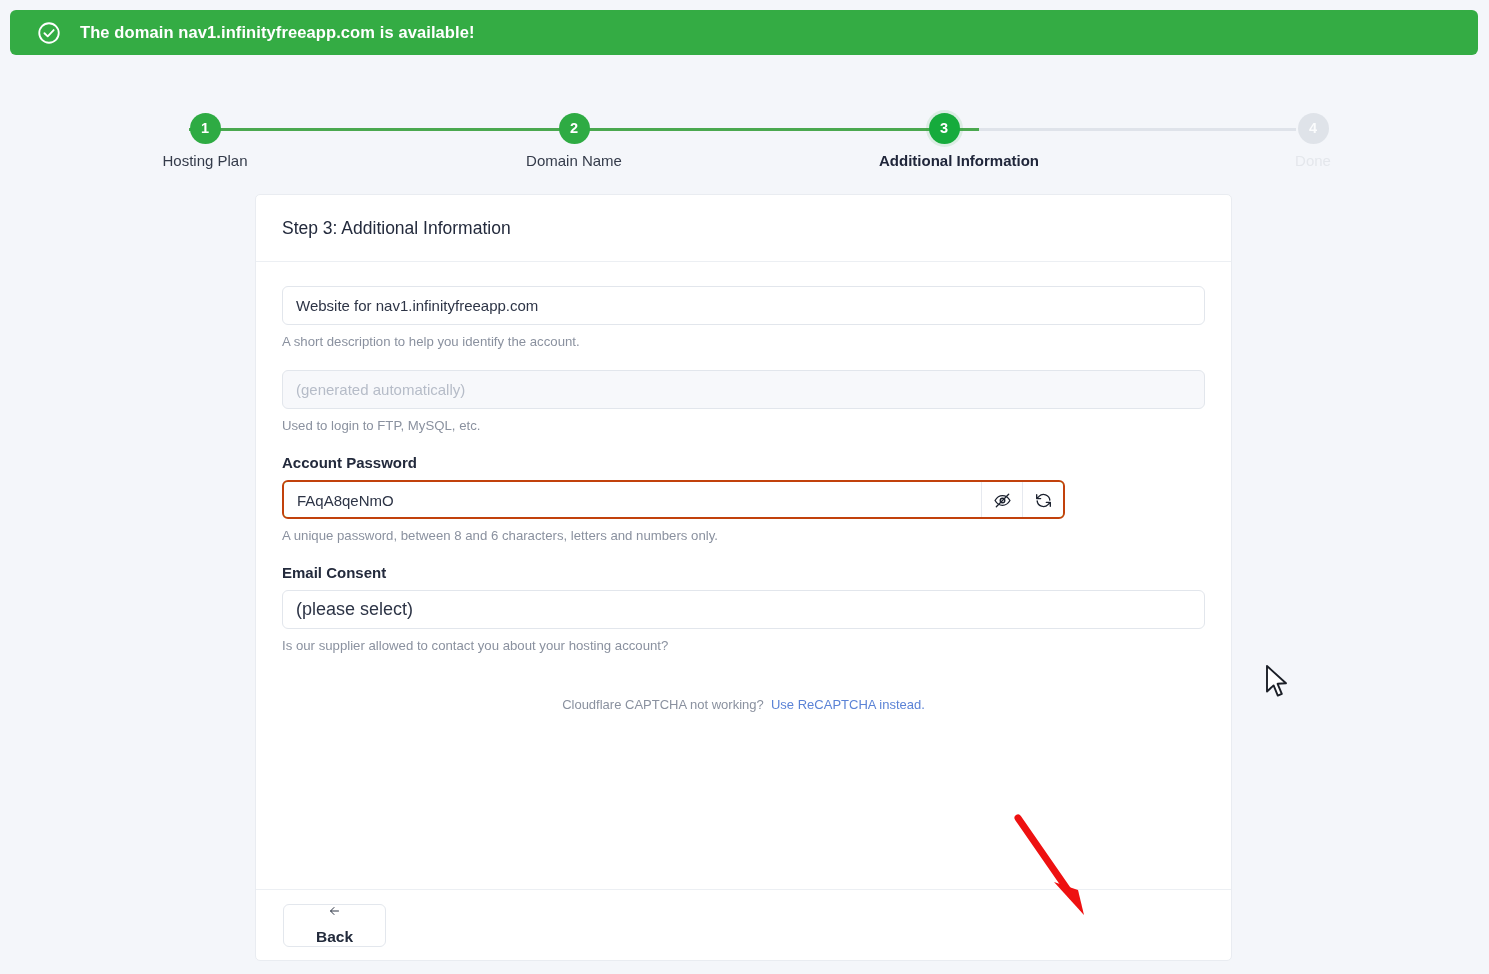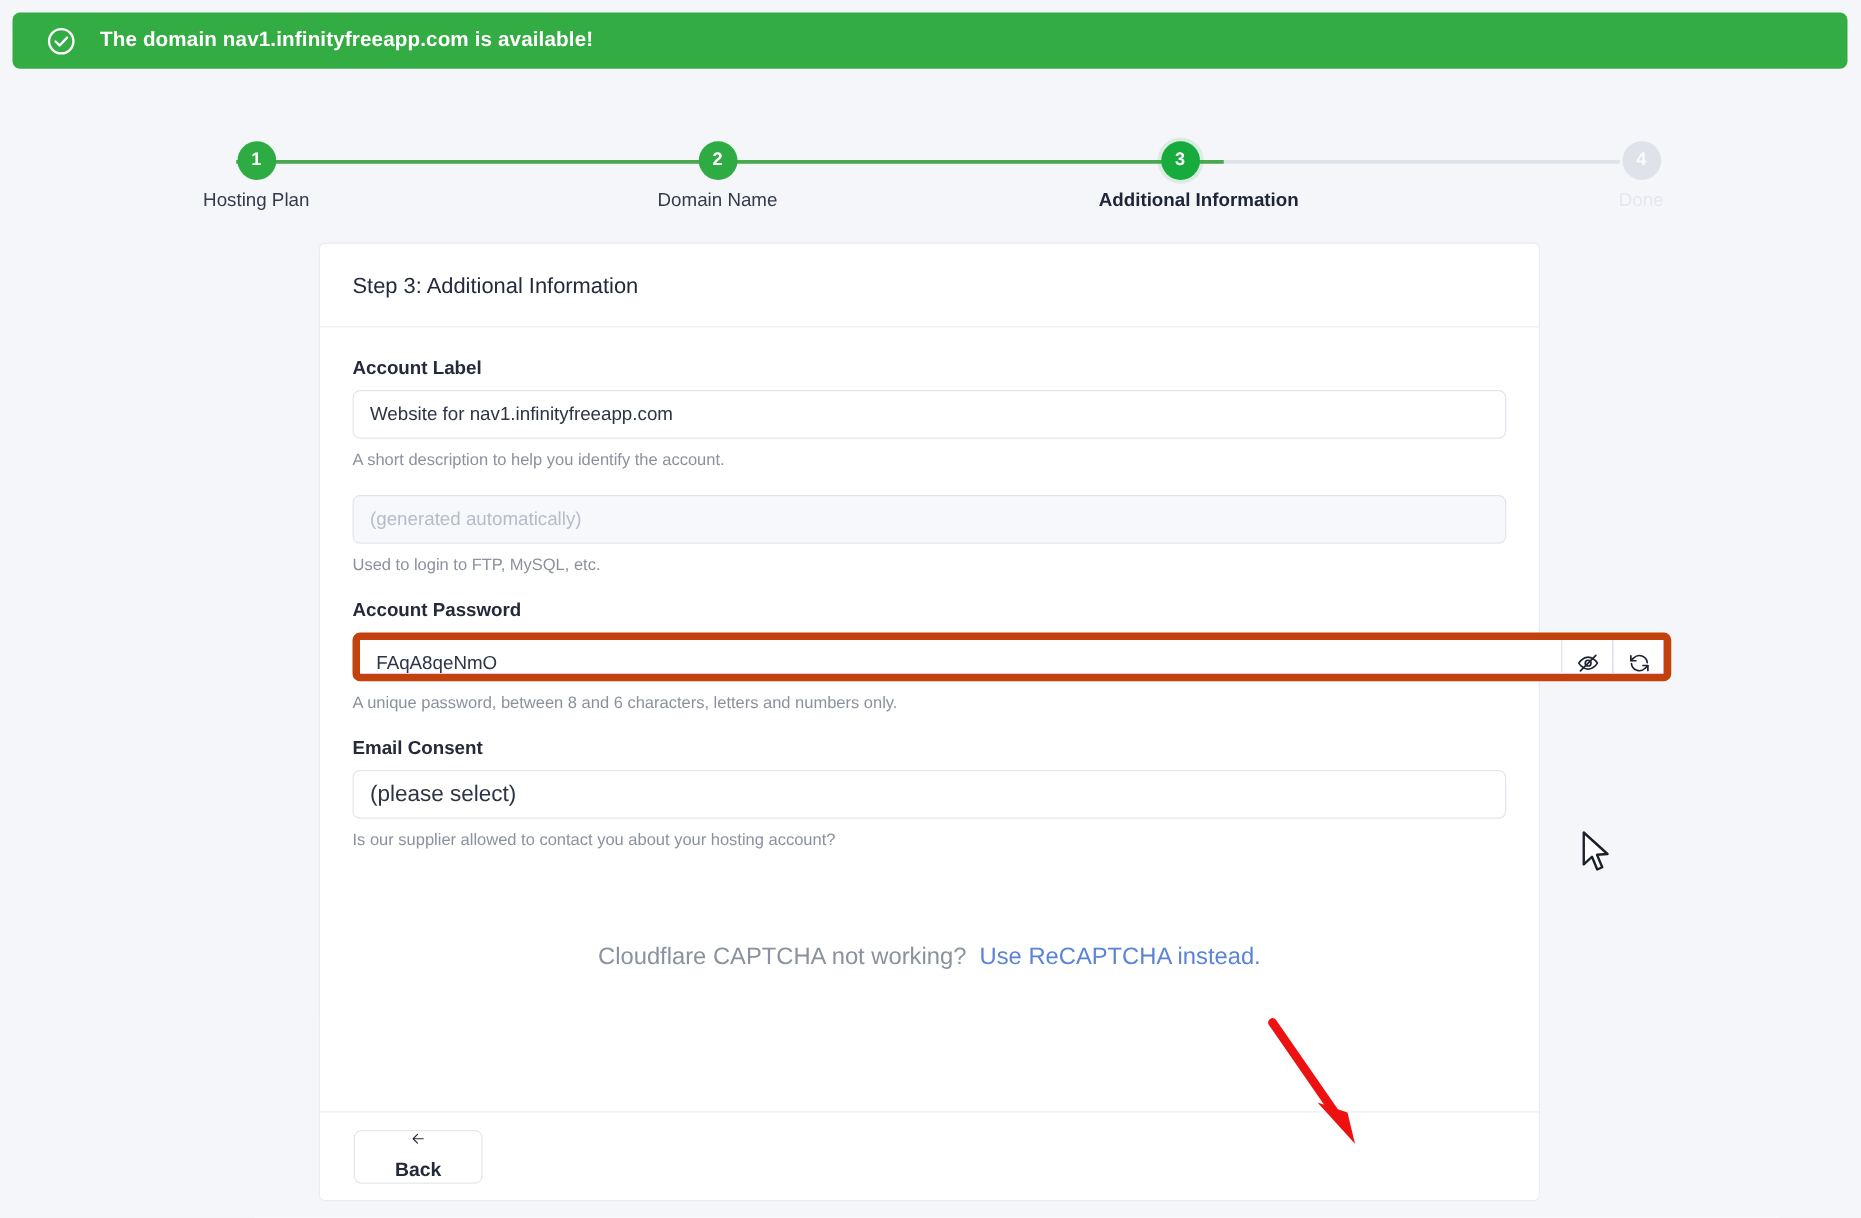--- a/index.html
+++ b/index.html
@@ -159,26 +159,26 @@
     color: #a9b0bd;
   }
   .field-help {
     font-size: 13.2px;
     color: #8a919f;
     margin-top: 9px;
   }
 
   .input-group {
     display: flex;
-    width: 1055px;
+    width: 783px;
     height: 39px;
-    border: 6px solid #c2410c;
+    border: 2px solid #c2410c;
     border-radius: 6px;
     overflow: hidden;
-    background: #a21caf;
+    background: #84cc16;
   }
   .input-group .input {
     border: none;
     width: auto;
     flex: 1 1 auto;
     height: 37px;
     border-radius: 0;
   }
   .igbtn {
     width: 41px;
@@ -204,23 +204,23 @@
     font-family: "Liberation Sans", sans-serif;
     font-size: 18px;
     color: #2d3446;
     padding: 0 13px;
     -webkit-appearance: none;
     appearance: none;
   }
 
   
   .captcha-row {
-    margin-top: 76px;
+    margin-top: 44px;
     text-align: center;
-    font-size: 19px;
+    font-size: 13px;
     color: #8a919f;
   }
   .captcha-link {
     color: #5b83d6;
     text-decoration: none;
     cursor: pointer;
   }
 
   
   .card-footer {
@@ -323,21 +323,20 @@
 
 <div class="card">
 
   <div class="card-header">
     <span class="card-title">Step 3: Additional Information</span>
   </div>
 
   <div class="card-body">
 
     <div class="field">
-      <label class="field-label">Account Label</label>
       <input class="input" type="text" value="Website for nav1.infinityfreeapp.com" style="">
       <div class="field-help">A short description to help you identify the account.</div>
     </div>
 
     <div class="field">
       <input class="input disabled" type="text" disabled="" placeholder="(generated automatically)" style="">
       <div class="field-help">Used to login to FTP, MySQL, etc.</div>
     </div>
 
     <div class="field">

